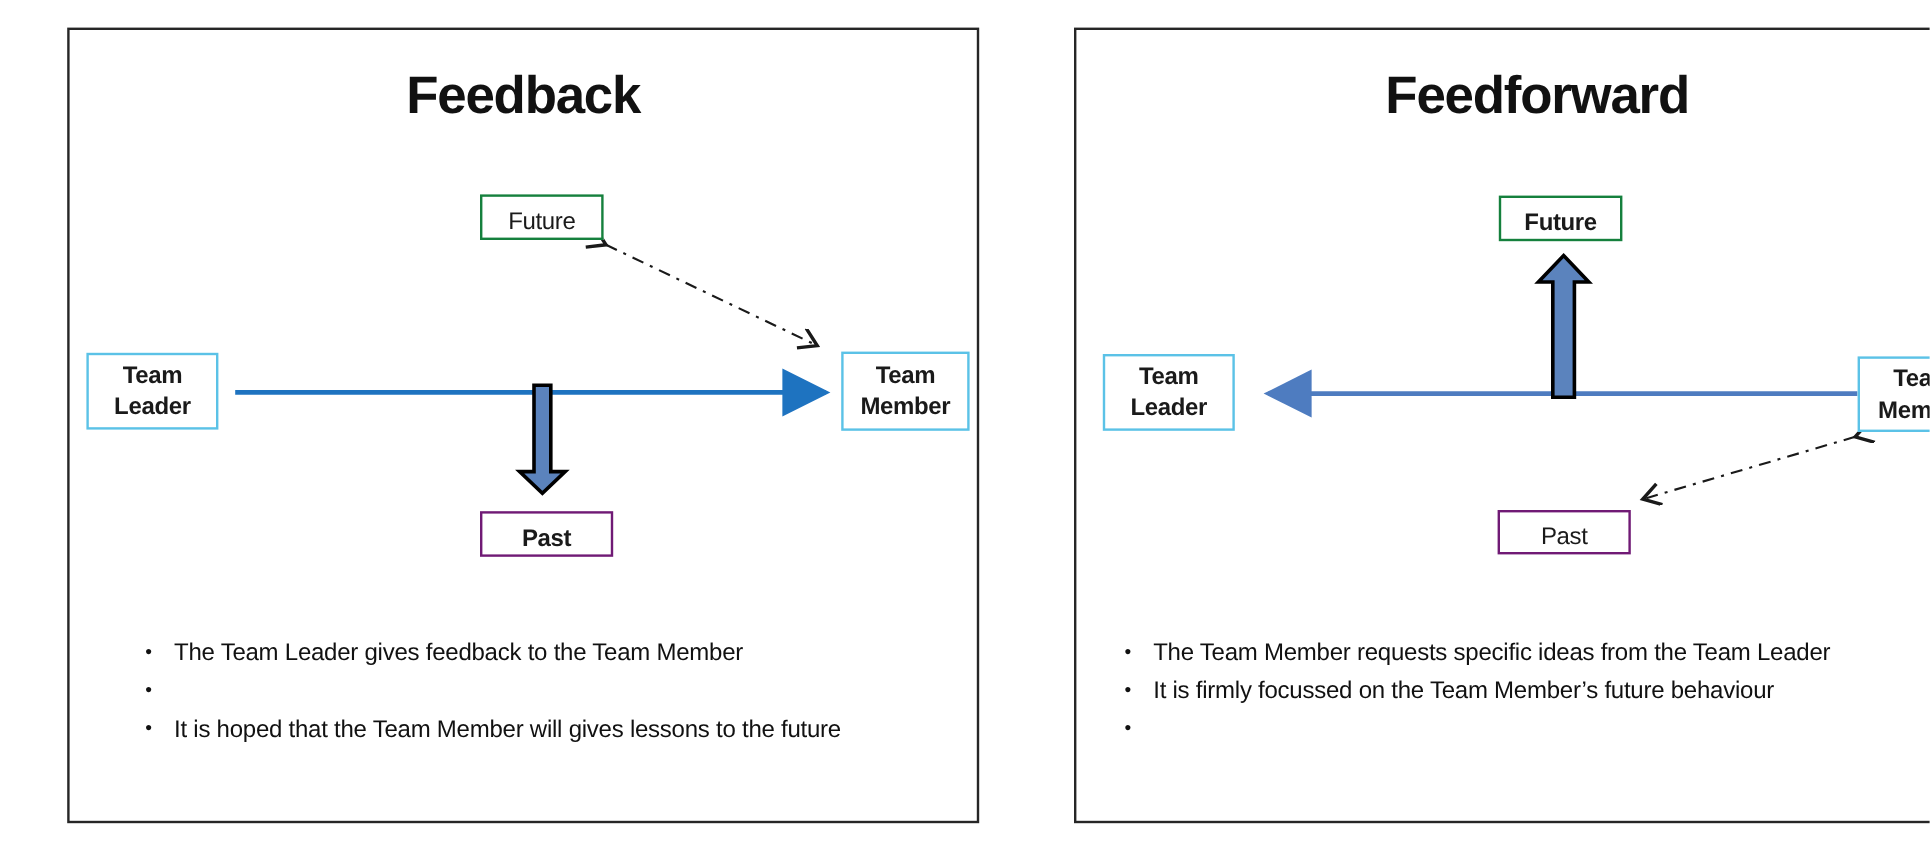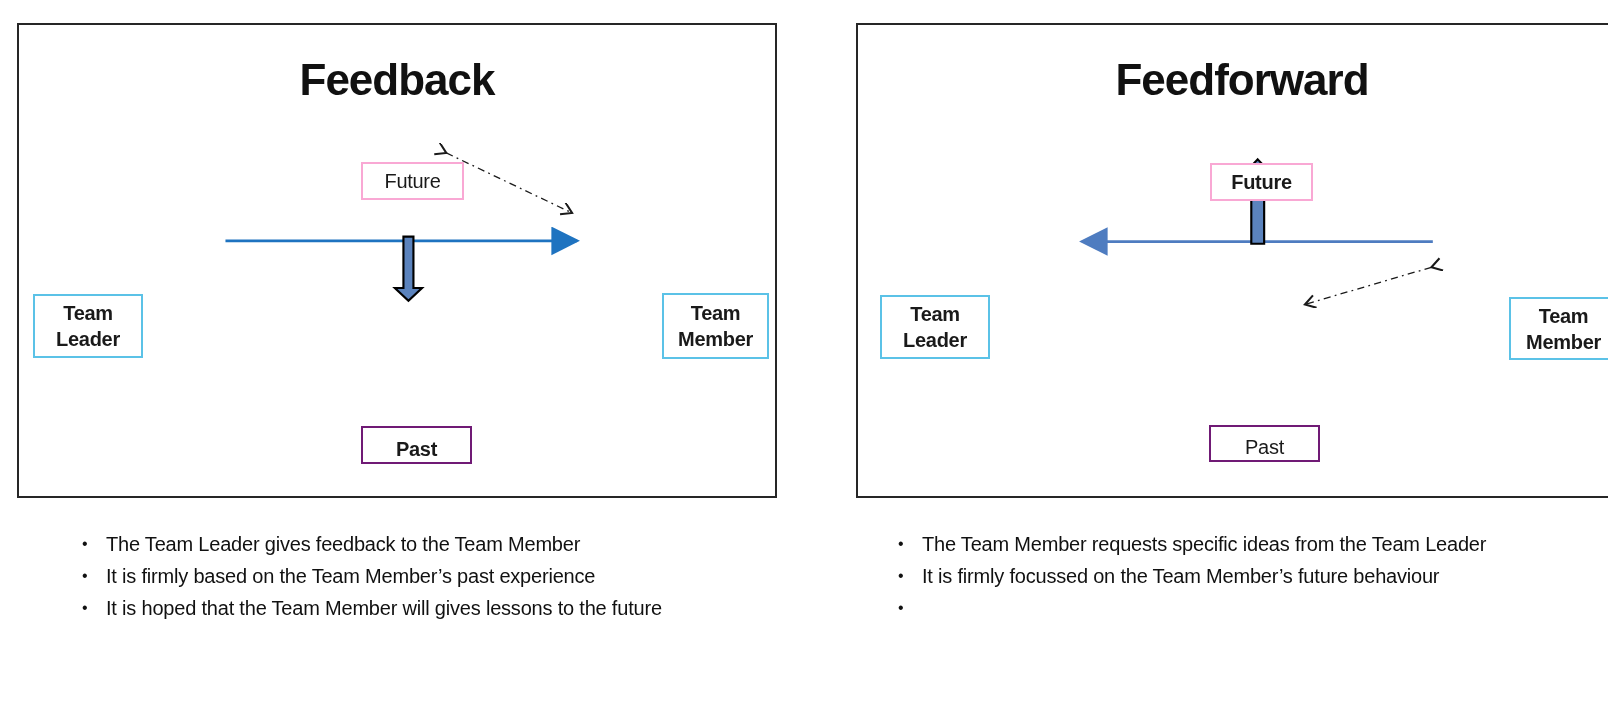--- a/index.html
+++ b/index.html
@@ -8,23 +8,24 @@
     background: #ffffff;
     font-family: "Liberation Sans", sans-serif;
     color: #1a1a1a;
     overflow: hidden;
   }
   .stage { position: relative; width: 1608px; height: 718px; background:#ffffff; }
 
   .panel {
     position: absolute;
     top: 23px;
-    height: 475px;
+    height: 663px;
     border: 2px solid #262626;
     background: #ffffff;
+    margin-left: 39px;
   }
   .panel.left  { left: 17px;  width: 760px; }
   .panel.right { left: 856px; width: 772px; }
 
   .panel-title {
     position: absolute;
     top: 30px; left: 0; right: 0;
     text-align: center;
     font-size: 44px;
     font-weight: bold;
@@ -37,21 +38,21 @@
     background: #ffffff;
     display: flex;
     align-items: center;
     justify-content: center;
     text-align: center;
     font-size: 20px;
     line-height: 1.3;
     letter-spacing: -0.3px;
   }
   .dbox.blue  { border: 2px solid #5bc2e7; font-weight: bold; text-align: center; }
-  .dbox.green { border: 2px solid #f9a8d4; }
+  .dbox.green { border: 2px solid #15803d; align-items: flex-end; }
   .dbox.red   { border: 2px solid #701a75; align-items: flex-end; }
   .dbox.bold  { font-weight: bold; }
 
   svg.overlay {
     position: absolute;
     inset: 0;
     width: 100%; height: 100%;
     pointer-events: none;
   }
 
@@ -109,21 +110,20 @@
       <span>Past</span>
     </div>
 
     <div class="bullets">
       <div class="bullet-row">
         <span class="bullet-glyph">•</span>
         <span>The Team Leader gives feedback to the Team Member</span>
       </div>
       <div class="bullet-row">
         <span class="bullet-glyph">•</span>
-        <span>It is firmly based on the Team Member’s past experience</span>
       </div>
       <div class="bullet-row">
         <span class="bullet-glyph">•</span>
         <span>It is hoped that the Team Member will gives lessons to the future</span>
       </div>
     </div>
   </div>
 
   <div class="panel right">
 

